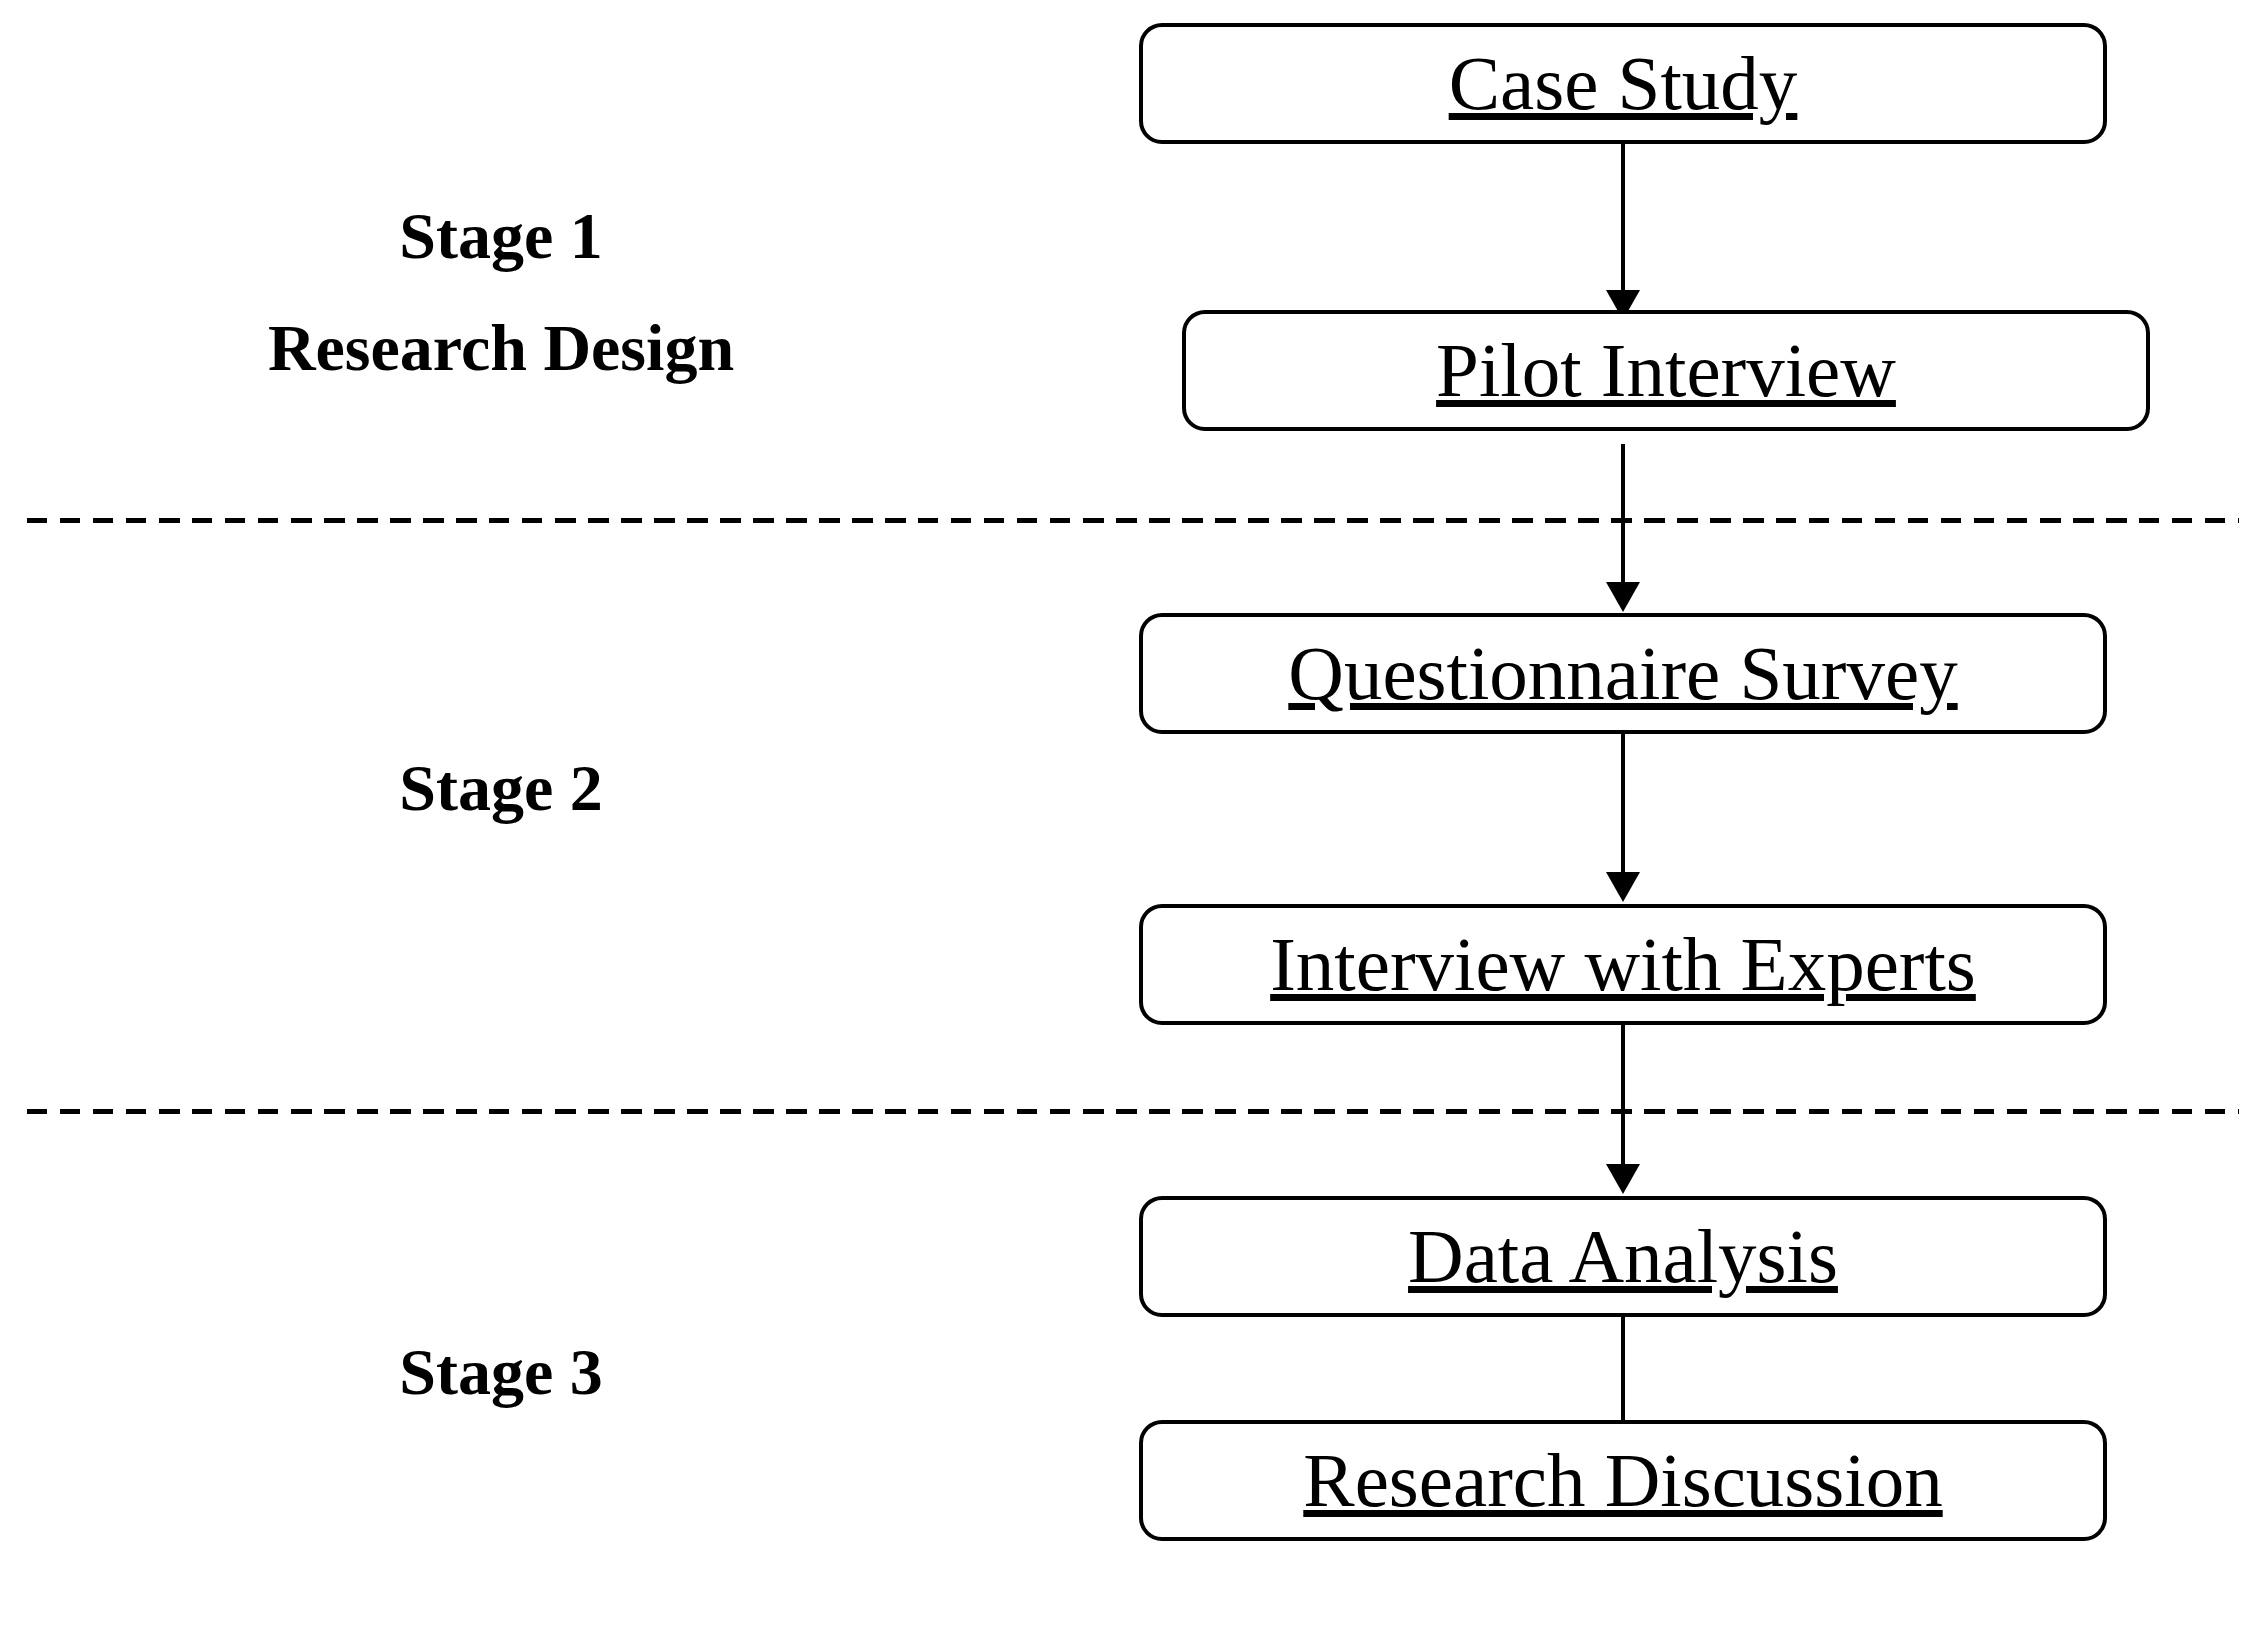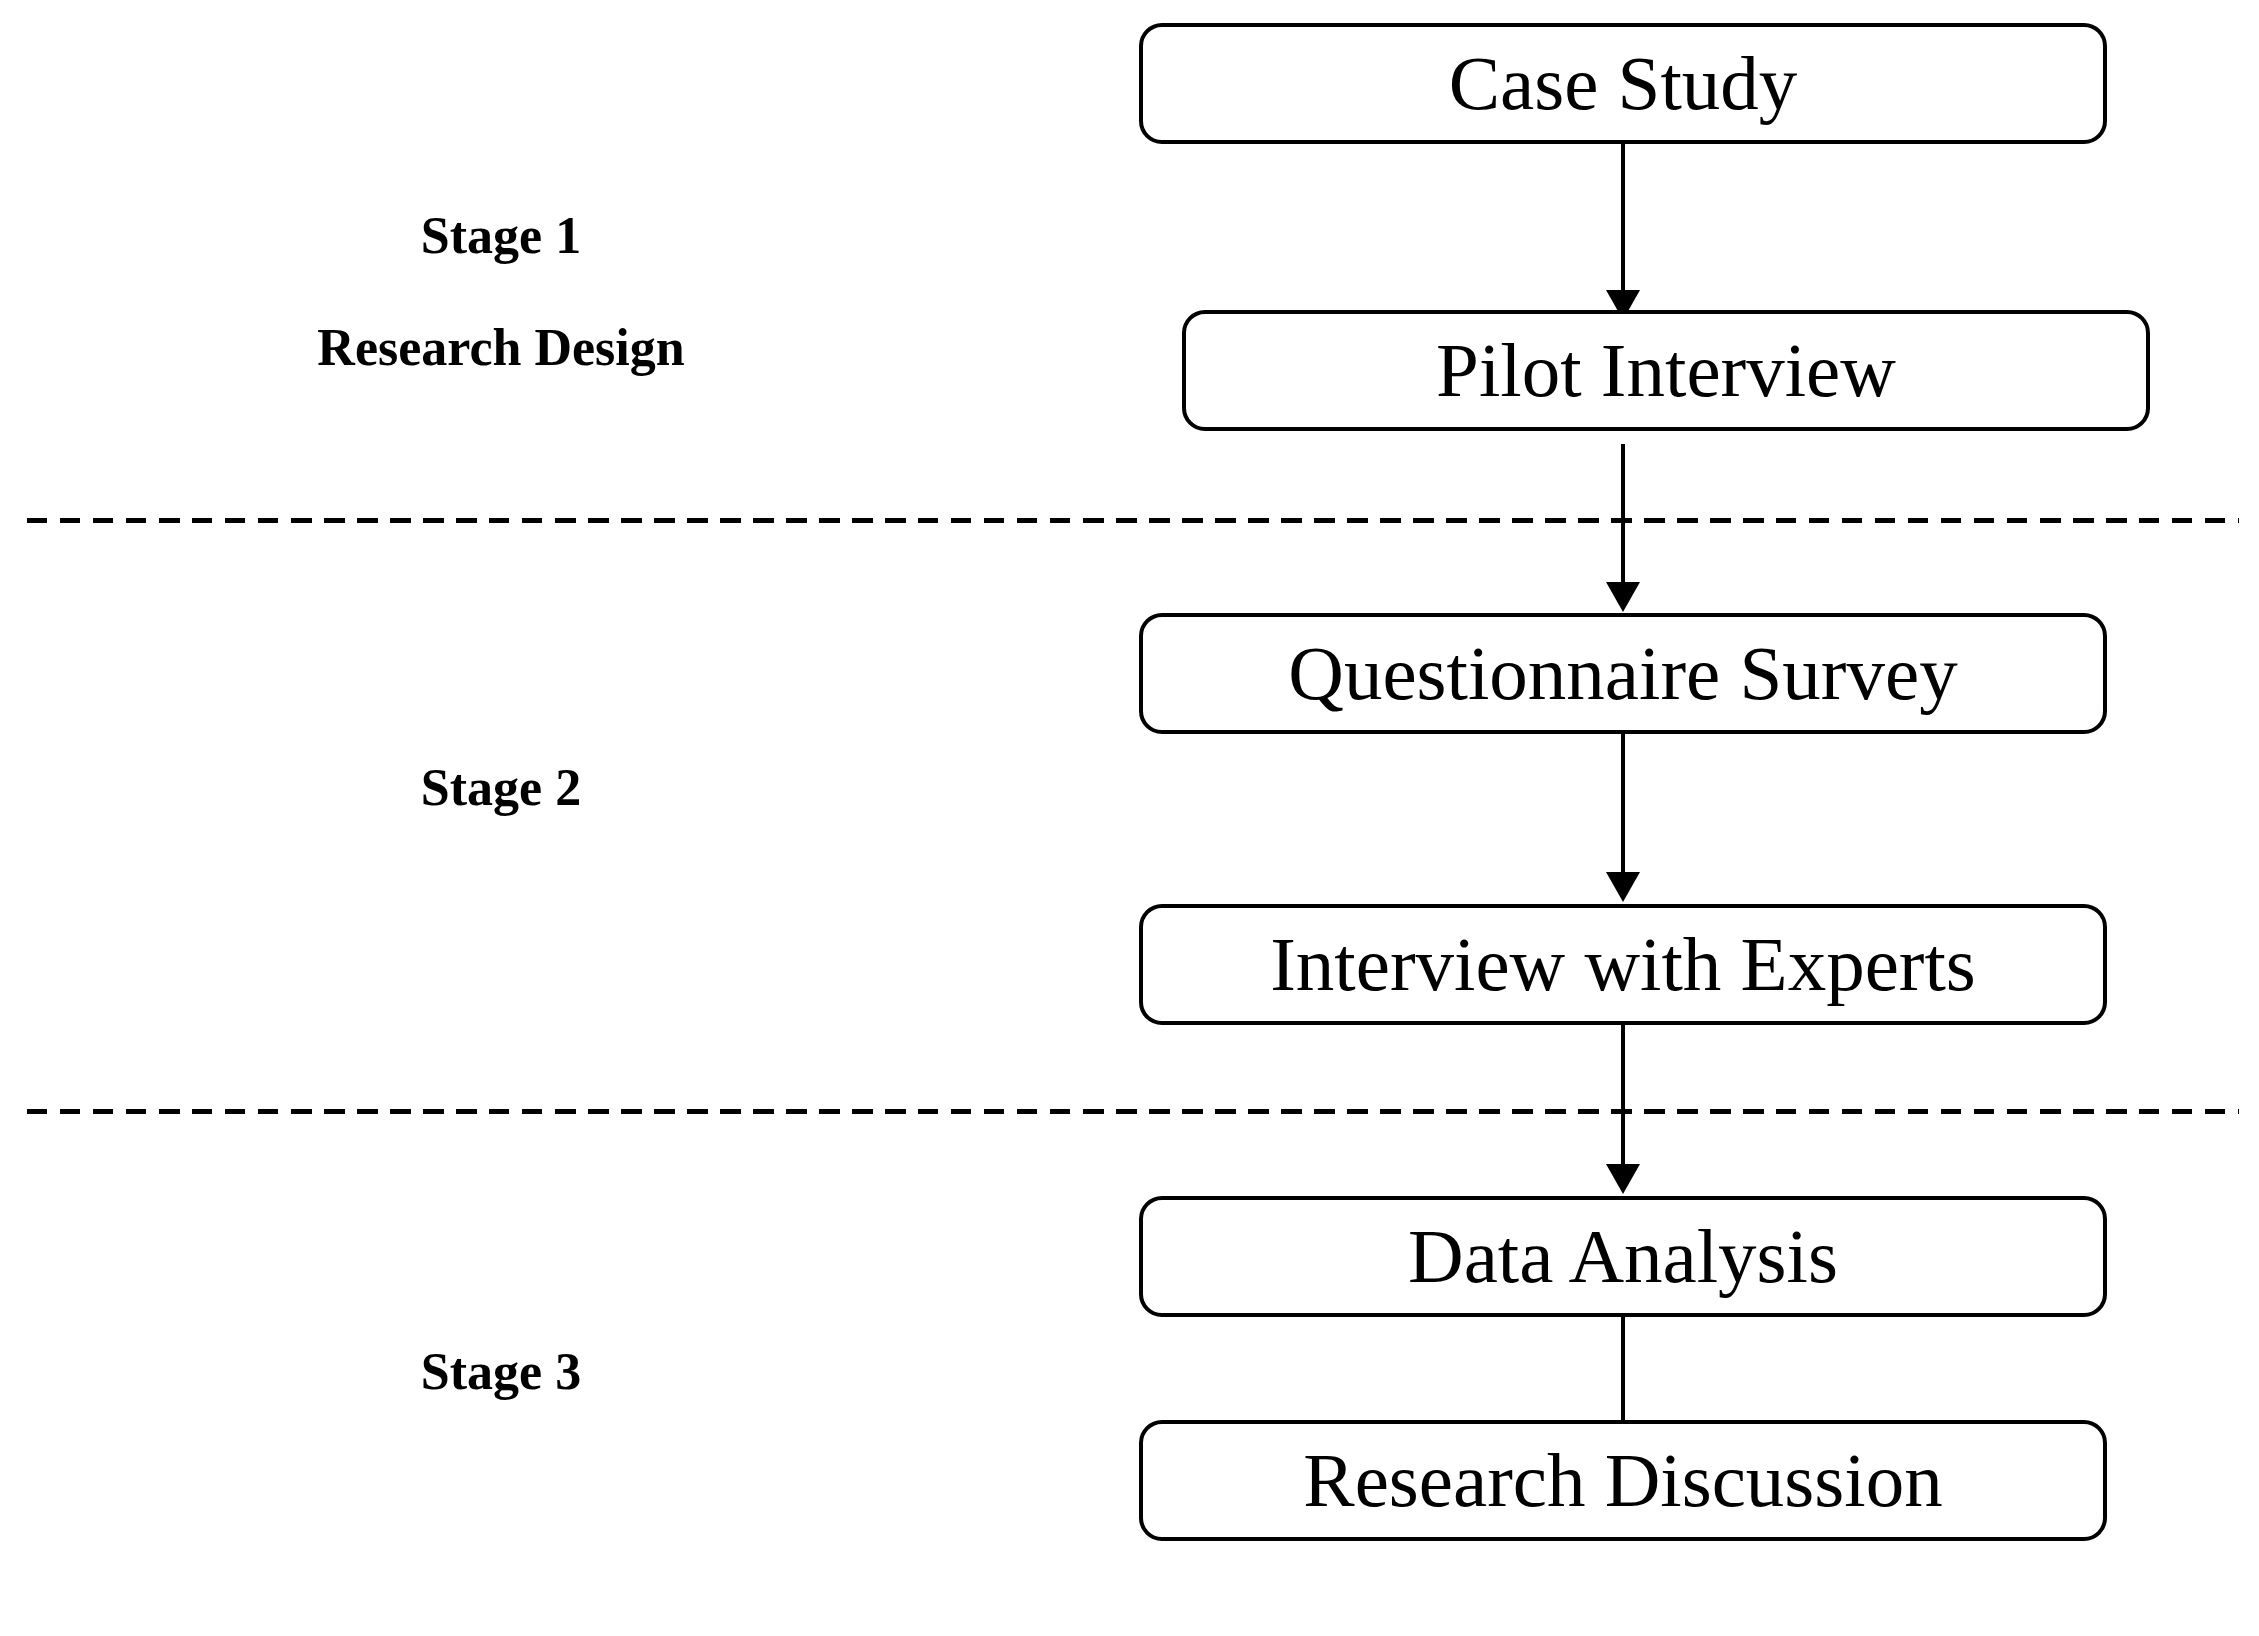--- a/index.html
+++ b/index.html
@@ -29,29 +29,30 @@
     display: flex;
     align-items: center;
     justify-content: center;
     box-sizing: border-box;
     z-index: 3;
   }
   .node-label {
     font-size: 77px;
     line-height: 1;
     white-space: nowrap;
+    text-decoration: underline;
   }
 
   
   .stage {
     position: absolute;
     left: 53px;
     width: 896px;
     text-align: center;
-    font-size: 52px;
+    font-size: 66px;
     line-height: 112px;
     z-index: 2;
   }
   .stage-title { font-weight: bold; }
   .stage-subtitle { font-weight: bold; }
 
   
   .arrow {
     position: absolute;
     left: 1606px;

